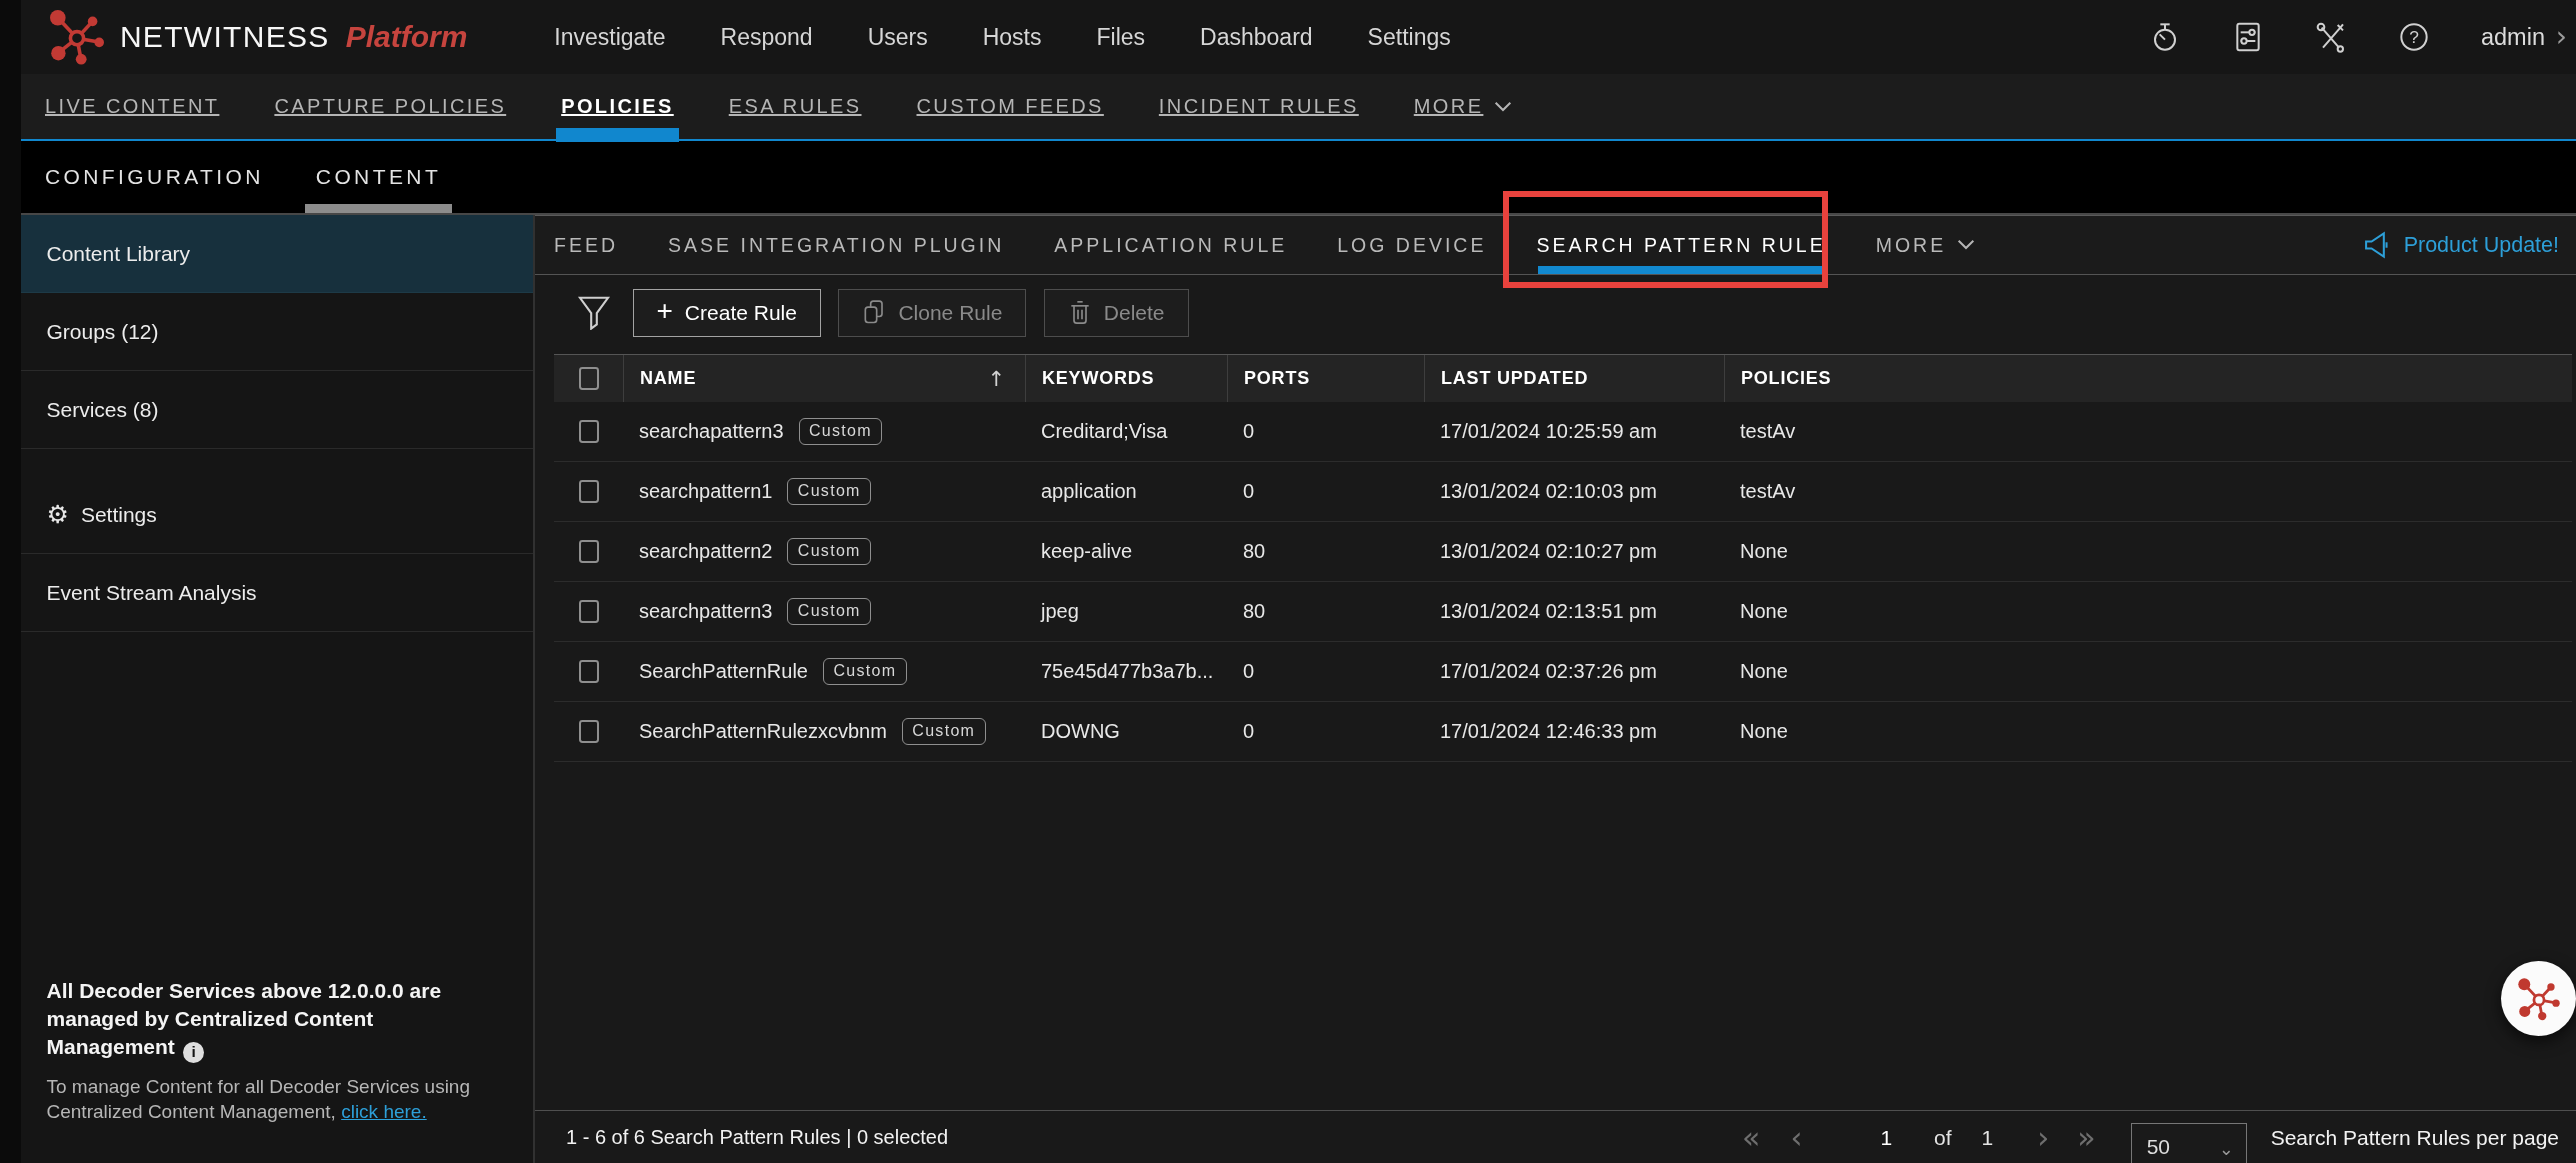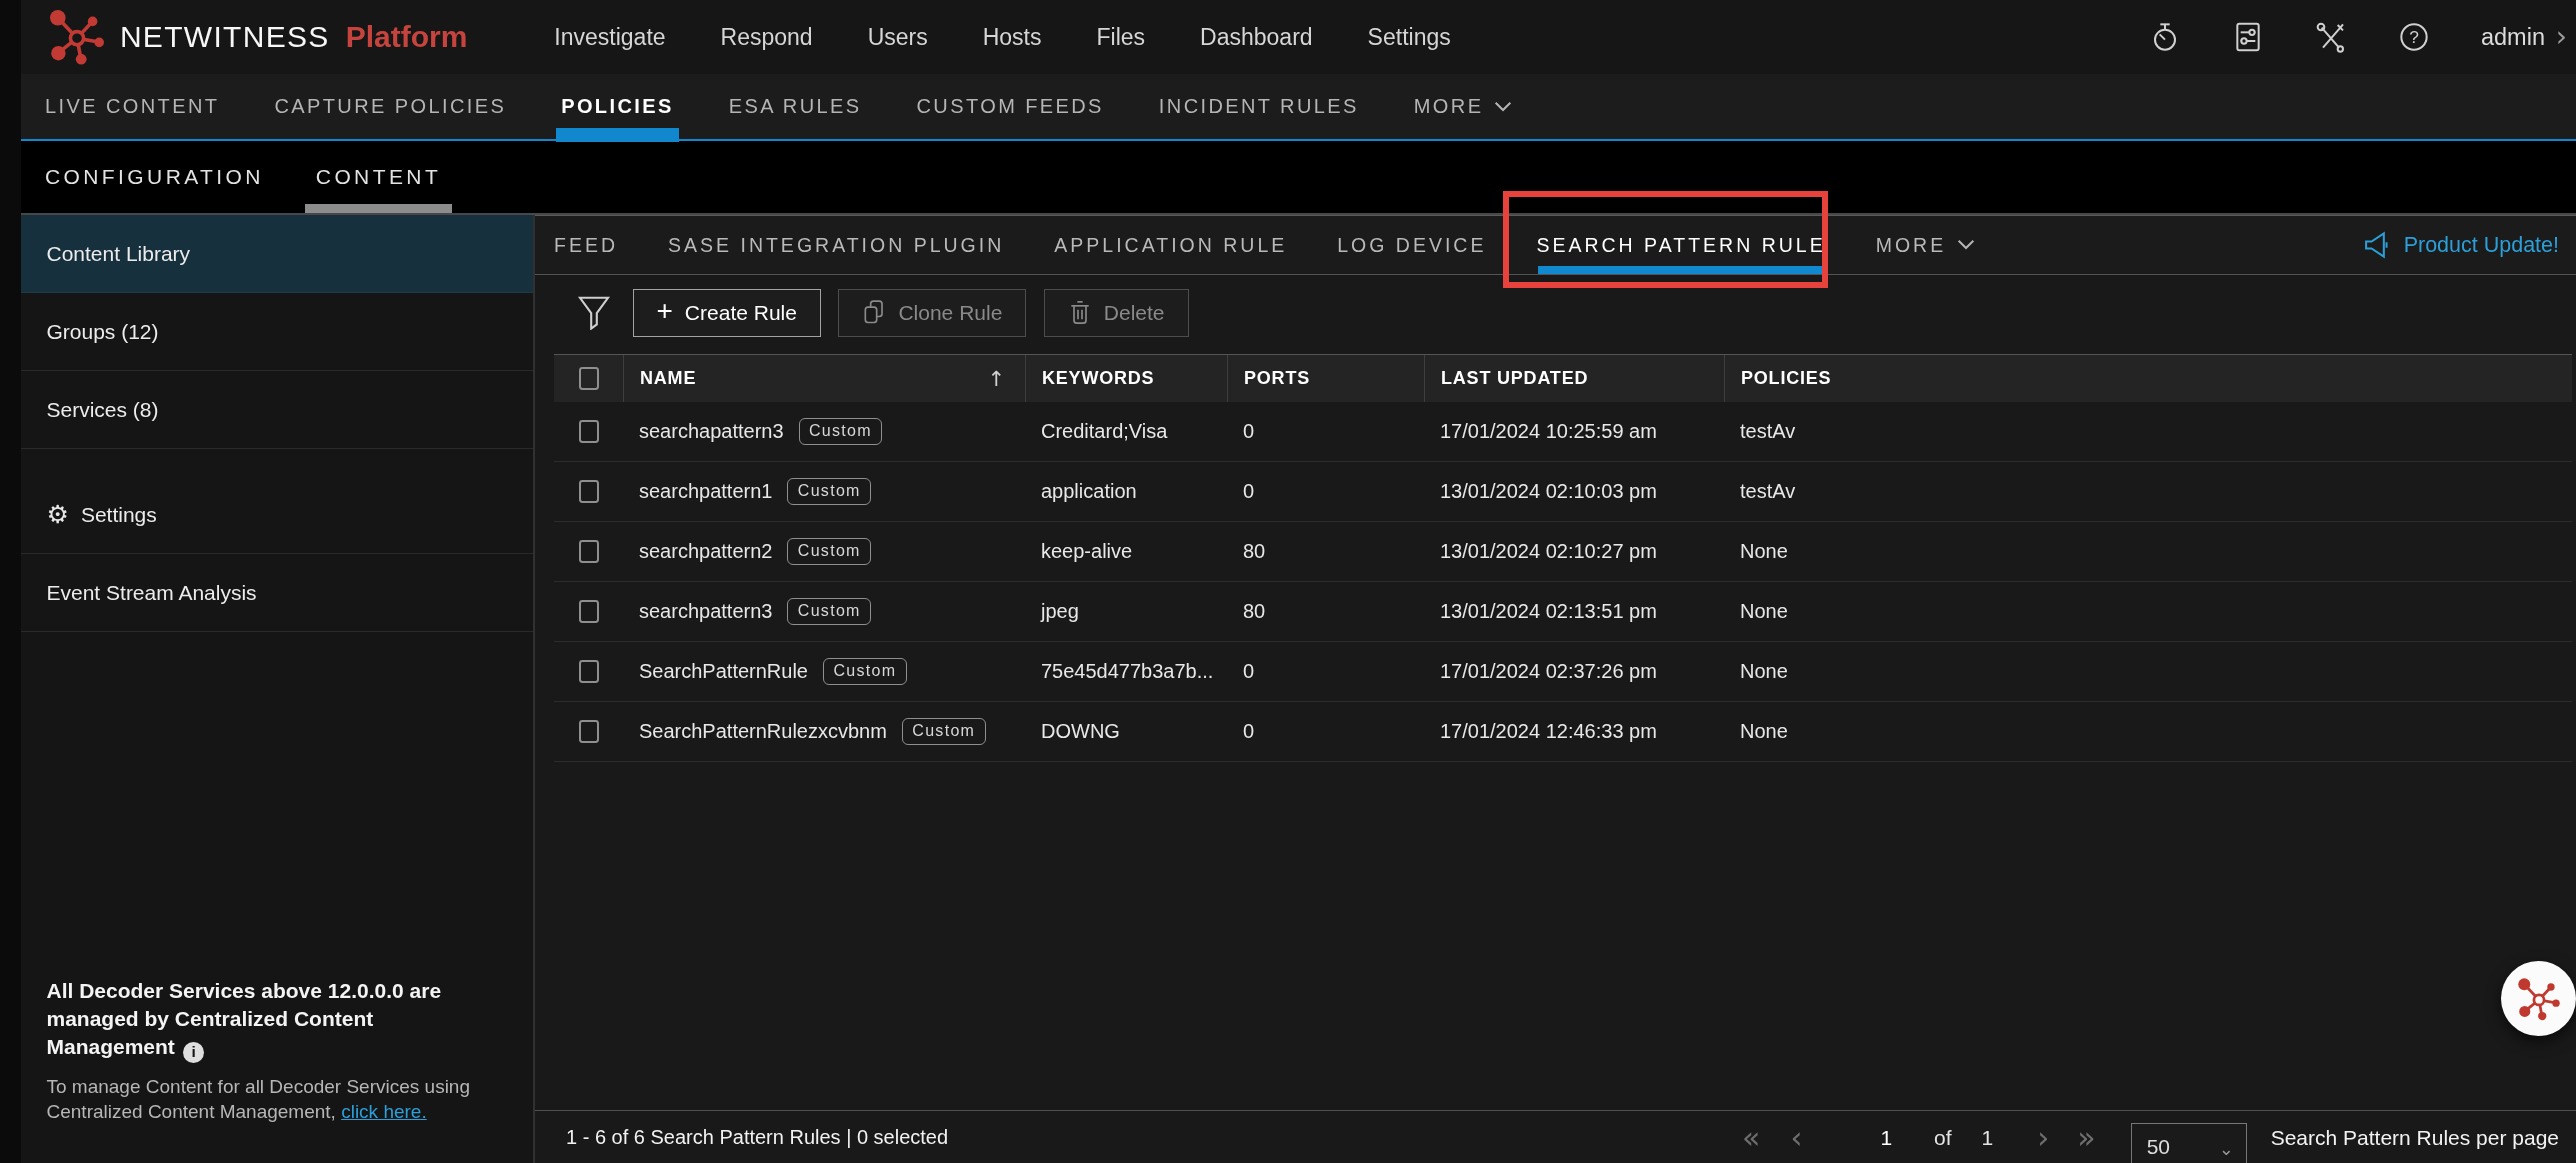--- a/index.html
+++ b/index.html
@@ -5,34 +5,34 @@
   * { margin:0; padding:0; box-sizing:border-box; }
   html,body { background:#0b0b0b; }
   .page { position:relative; width:2576px; height:1164px; background:#0f172a;
           font-family:"Liberation Sans",sans-serif; color:#e6e6e6; overflow:hidden;margin-left:21px; }
 
   
   .topnav { height:74px; background:#161616; display:flex; align-items:center; padding-left:25.5px; }
   .brand { display:flex; align-items:center; gap:13.4px; cursor:pointer; }
   .brand svg { width:60px; height:60px; }
   .brand-name { font-size:30px; color:#f7f7f7; letter-spacing:1.3px; }
-  .brand-suffix { font-size:30px; color:#c6443e; font-weight:700; margin-left:2.7px; }
+  .brand-suffix { font-size:30px; color:#c6443e; font-weight:700; margin-left:2.7px;font-style:italic; }
   .topnav-menu { display:flex; gap:55px; margin-left:87px; }
   .topnav-item { font-size:23px; color:#d6d6d6; cursor:pointer; }
   .topnav-right { margin-left:auto; display:flex; align-items:center; gap:51px; padding-right:30px; }
   .ticon { width:32px; height:32px; color:#d0d0d0; cursor:pointer; display:flex; }
   .ticon svg { width:100%; height:100%; }
   .admin { display:flex; align-items:center; gap:10.8px; font-size:23.5px; color:#dcdcdc; cursor:pointer; }
   .admin .chev-r { font-size:28px; color:#9c9c9c; font-family:"DejaVu Sans",sans-serif; line-height:1; }
 
   
   .nav2 { height:67px; background:#1c1c1c; display:flex; align-items:center; gap:55px;
           padding-left:24px; border-bottom:2.7px solid #1187ce; }
   .nav2-item { position:relative; height:65px; display:flex; align-items:center; gap:9.4px;
-               font-size:20px; letter-spacing:2.4px; color:#b5b5b5; cursor:pointer; white-space:nowrap; }
+               font-size:20px; letter-spacing:2.4px; color:#b5b5b5; cursor:pointer; white-space:nowrap;text-decoration:underline; }
   .nav2-item.active { color:#ffffff; font-weight:700; }
   .nav2-underline { display:none; }
   .nav2-item.active .nav2-underline { display:block; position:absolute; left:-5.4px; right:-5.4px;
                bottom:-2.7px; height:13.4px; background:#1187ce; }
   .chev-d { display:flex; color:#b5b5b5; }
   .chev-d svg { width:20px; height:13.4px; }
 
   
   .nav3 { height:74px; background:#000; display:flex; align-items:center; gap:52px;
           padding-left:24px; border-bottom:2px solid #474747; }

